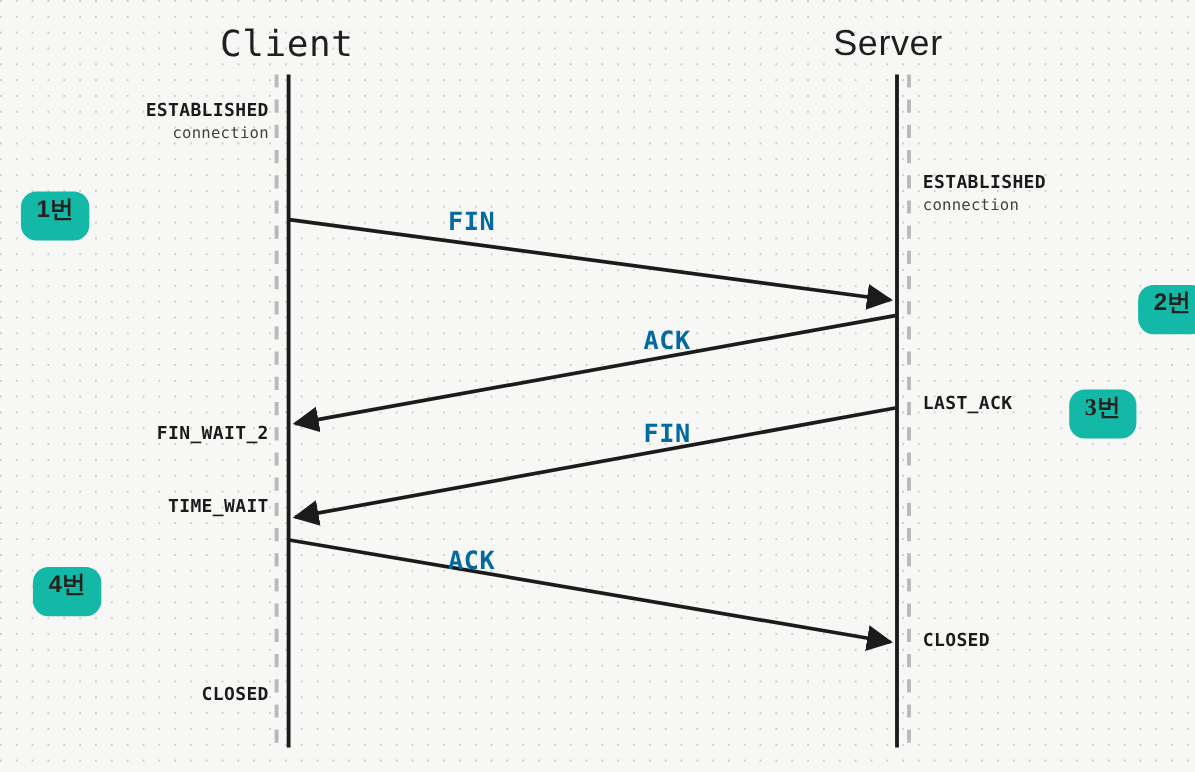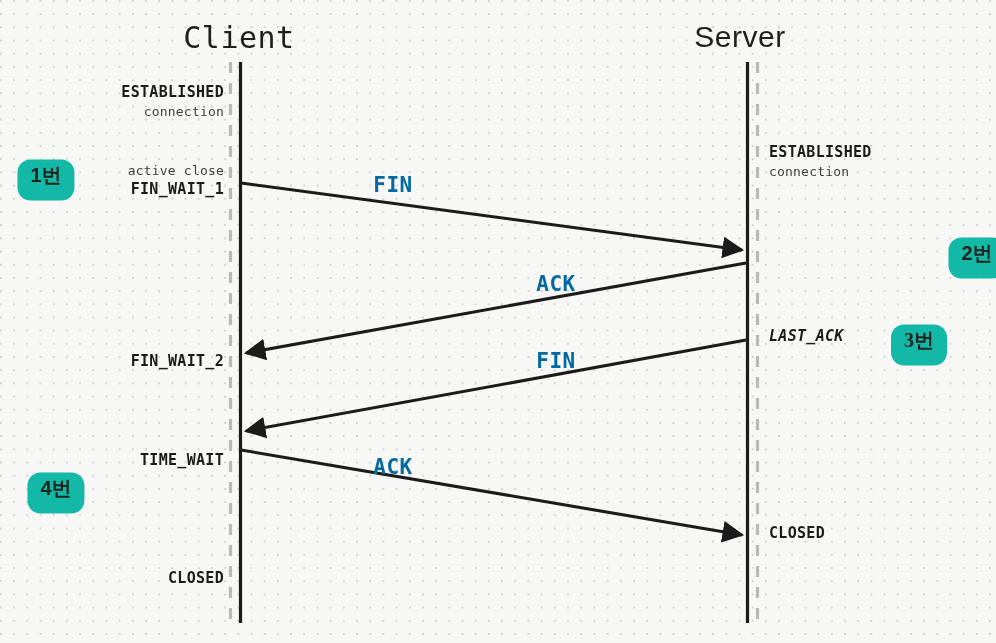--- a/index.html
+++ b/index.html
@@ -139,44 +139,40 @@
   </svg>
 
   <div class="col-title" id="title-server">Server</div>
   <div class="col-title" id="title-client">Client</div>
 
   <div class="state right-align" style="left:224px; top:82px;">
     <span class="state-name">ESTABLISHED</span>
     <span class="state-sub">connection</span>
   </div>
 
-  <div class="state right-align" style="left:224px; top:162px;">
-    <span class="state-sub">active close</span>
-    <span class="state-name">FIN_WAIT_1</span>
-  </div>
 
   <div class="state right-align" style="left:224px; top:351px;">
     <span class="state-name">FIN_WAIT_2</span>
   </div>
 
-  <div class="state right-align" style="left:224px; top:450px;">
+  <div class="state right-align" style="left:224px; top:412px;">
     <span class="state-name">TIME_WAIT</span>
   </div>
 
   <div class="state right-align" style="left:224px; top:568px;">
     <span class="state-name">CLOSED</span>
   </div>
 
   <div class="state left-align" style="left:769px; top:142px;">
     <span class="state-name">ESTABLISHED</span>
     <span class="state-sub">connection</span>
   </div>
 
 
-  <div class="state left-align" style="left:769px; top:326px;font-style:italic;">
+  <div class="state left-align" style="left:769px; top:326px;">
     <span class="state-name">LAST_ACK</span>
   </div>
 
   <div class="state left-align" style="left:769px; top:523px;">
     <span class="state-name">CLOSED</span>
   </div>
 
   <div class="msg-label" style="left:393px; top:173px;">FIN</div>
   <div class="msg-label" style="left:556px; top:272px;">ACK</div>
   <div class="msg-label" style="left:556px; top:349px;">FIN</div>

